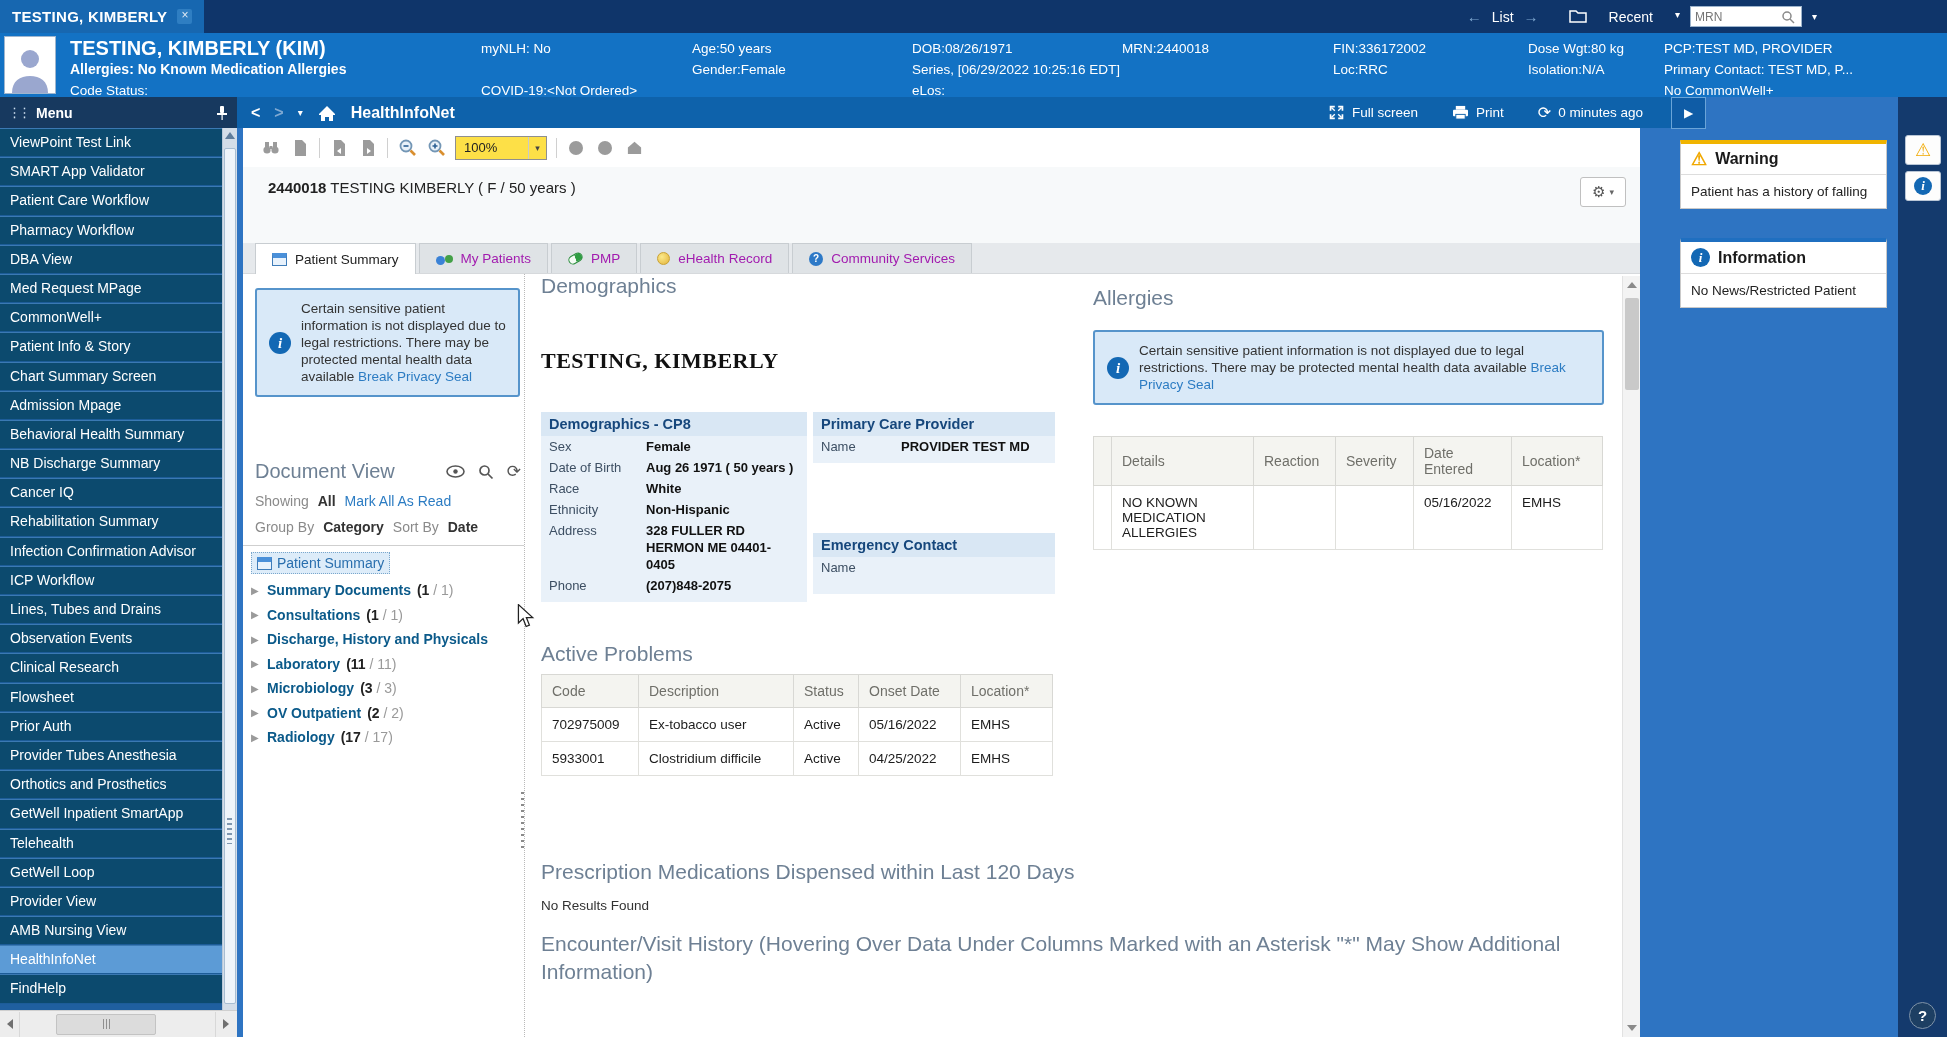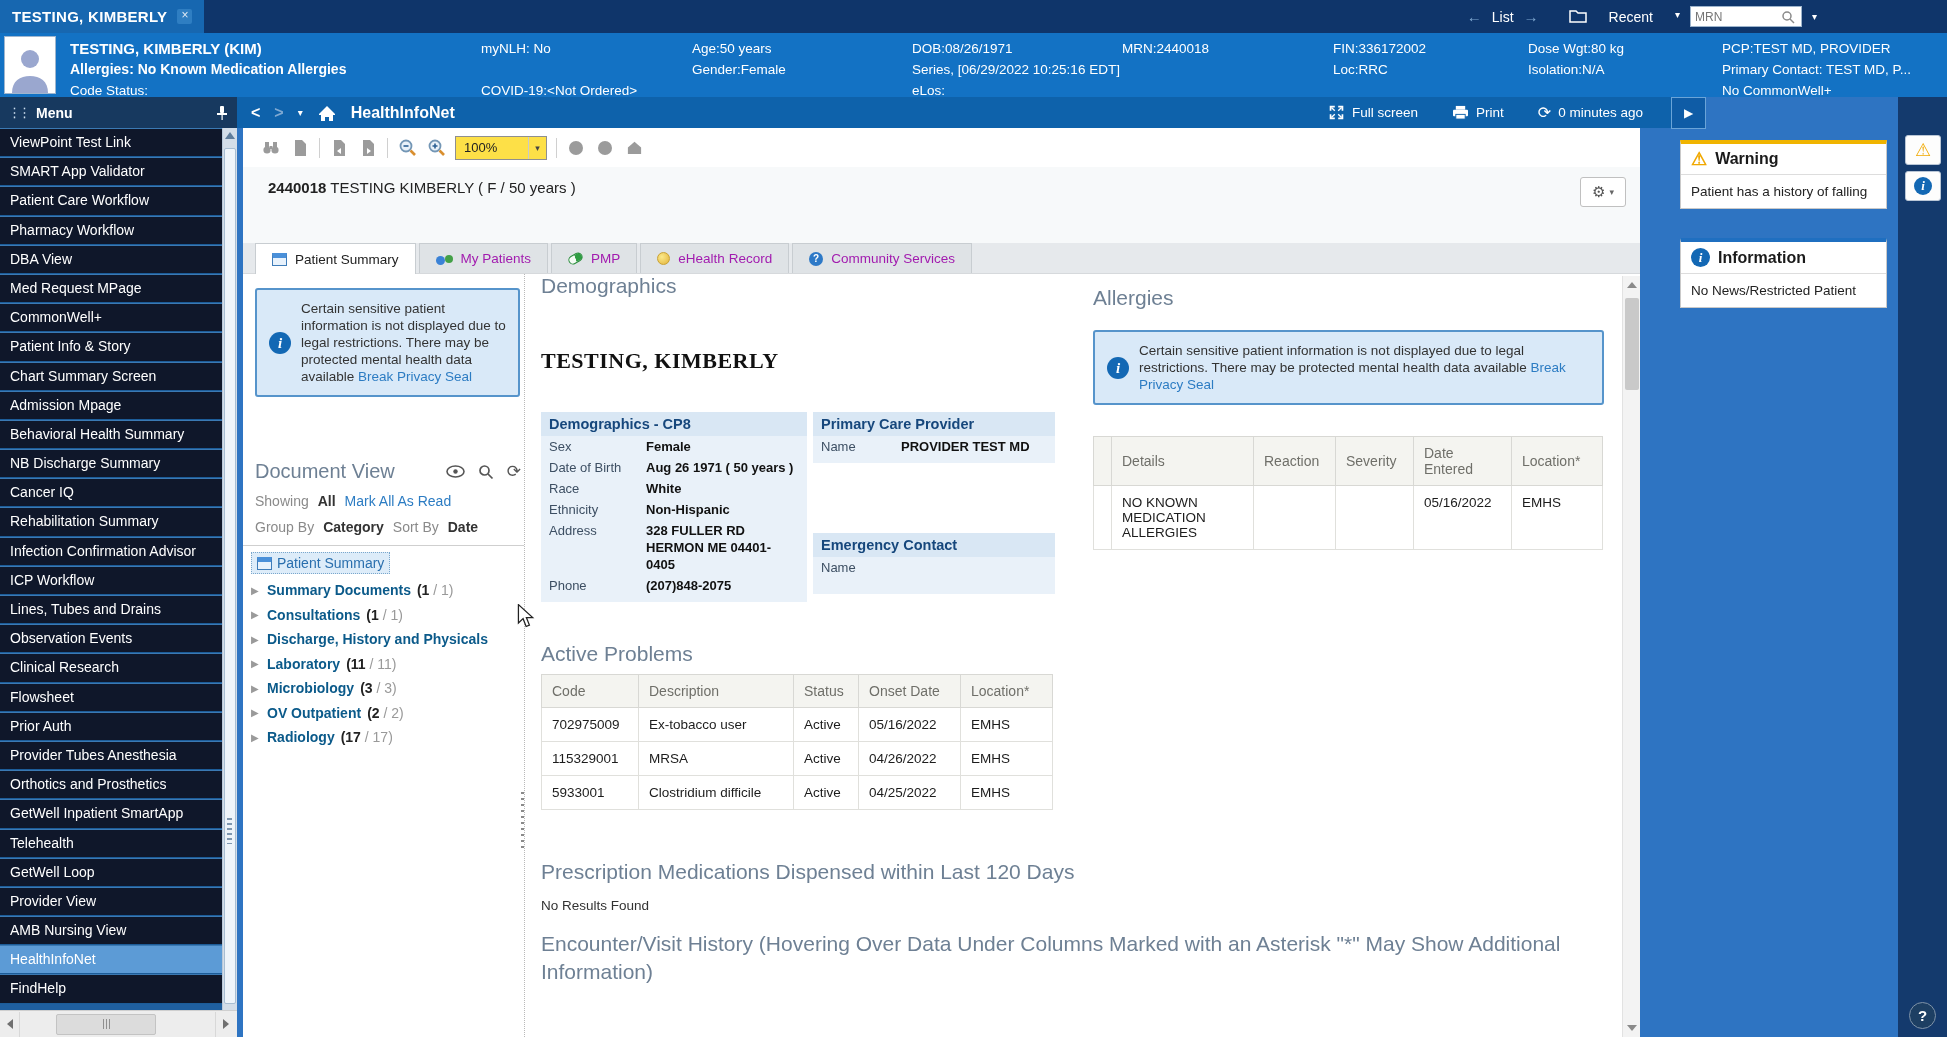--- a/index.html
+++ b/index.html
@@ -19,31 +19,31 @@
 .tb-list{font-size:14px}
 .tb-recent{display:flex;align-items:flex-start;gap:22px;font-size:14px}
 .tb-search{display:flex;align-items:center;background:#fff;border:1px solid #9db4cc;width:112px;height:21px;padding:0 4px}
 .tb-search input{border:0;outline:0;width:86px;font-size:12px;color:#333;font-family:"Liberation Sans",sans-serif}
 .caret{font-size:10px;color:#fff}
 
 
 .banner{position:absolute;left:0;top:33px;width:1947px;height:64px;background:#1372c4;color:#fff}
 .avatar{position:absolute;left:4px;top:3px;width:52px;height:58px;background:#fff;border:1px solid #9fb6cf;display:flex;align-items:flex-end;justify-content:center;overflow:hidden}
 .bcol{position:absolute;top:5px;line-height:21px;font-size:13.5px;white-space:nowrap}
-.bname{font-size:15px;font-weight:bold}
+.bname{font-size:20px;font-weight:bold}
 .ballergy{font-weight:bold;font-size:14px}
 .bspacer{height:21px}
 
 
 .sidebar{position:absolute;left:0;top:97px;width:237px;height:940px;background:#1f5f9f}
 .menuhdr{position:absolute;left:0;top:0;width:237px;height:31px;background:#17395f;color:#fff;display:flex;align-items:center;padding:0 8px;gap:8px}
 .menuhdr .grip{color:#cfe0f0;font-size:13px;letter-spacing:-3px}
 .menuhdr .mtitle{font-weight:bold;font-size:14px;flex:1}
 .side-items{position:absolute;left:0;top:31px;width:222px;bottom:27px;overflow:hidden}
-.side-item{height:29.2px;line-height:29px;padding-left:10px;color:#fff;font-size:14px;background:#0f172a;border-bottom:1px solid #1c5c98;box-shadow:inset 0 1px 0 #3b79b3;white-space:nowrap;overflow:hidden;cursor:pointer}
+.side-item{height:29.2px;line-height:29px;padding-left:10px;color:#fff;font-size:14px;background:#0c4a6e;border-bottom:1px solid #1c5c98;box-shadow:inset 0 1px 0 #3b79b3;white-space:nowrap;overflow:hidden;cursor:pointer}
 .side-item.selected{background:#5c9bd6}
 .svscroll{position:absolute;right:0;top:31px;width:15px;bottom:27px;background:#d3dde8;border-left:1px solid #b9c9da}
 .svs-up{position:absolute;left:2px;top:4px;width:0;height:0;border-left:5px solid transparent;border-right:5px solid transparent;border-bottom:7px solid #5f7d9c}
 .svs-thumb{position:absolute;left:1px;top:20px;width:12px;bottom:6px;background:#eef4fa;border:1px solid #a7bdd2;border-radius:2px}
 .svs-dots{position:absolute;left:4px;top:690px;width:5px;height:26px;background:repeating-linear-gradient(to bottom,#7e97b0 0 2px,transparent 2px 5px)}
 .shscroll{position:absolute;left:0;bottom:0;width:237px;height:27px;background:#ededed;border-top:1px solid #cfcfcf;display:flex;align-items:center}
 .hs-btn{width:20px;height:25px;display:flex;align-items:center;justify-content:center;border-right:1px solid #d8d8d8}
 .tri-l{width:0;height:0;border-top:5px solid transparent;border-bottom:5px solid transparent;border-right:6px solid #707070}
 .tri-r{width:0;height:0;border-top:5px solid transparent;border-bottom:5px solid transparent;border-left:6px solid #707070}
 .hs-thumb{margin-left:36px;width:100px;height:21px;background:#dcdcdc;border:1px solid #c3c3c3;border-radius:2px;display:flex;align-items:center;justify-content:center;gap:2px}
@@ -211,21 +211,21 @@
       <div>MRN:2440018</div>
     </div>
     <div class="bcol" style="left:1333px">
       <div>FIN:336172002</div>
       <div>Loc:RRC</div>
     </div>
     <div class="bcol" style="left:1528px">
       <div>Dose Wgt:80 kg</div>
       <div>Isolation:N/A</div>
     </div>
-    <div class="bcol" style="left:1722px">
+    <div class="bcol" style="left:1664px">
       <div>PCP:TEST MD, PROVIDER</div>
       <div>Primary Contact: TEST MD, P...</div>
       <div>No CommonWell+</div>
     </div>
   </div>
 
   <div class="sidebar">
     <div class="menuhdr">
       <span class="grip">⋮⋮</span>
       <span class="mtitle">Menu</span>
@@ -563,27 +563,20 @@
             </thead>
           <tbody>
             <tr>
                 <td>702975009</td>
                 <td>Ex-tobacco user</td>
                 <td>Active</td>
                 <td>05/16/2022</td>
                 <td>EMHS</td>
               </tr>
               <tr>
-                <td>115329001</td>
-                <td>MRSA</td>
-                <td>Active</td>
-                <td>04/26/2022</td>
-                <td>EMHS</td>
-              </tr>
-              <tr>
                 <td>5933001</td>
                 <td>Clostridium difficile</td>
                 <td>Active</td>
                 <td>04/25/2022</td>
                 <td>EMHS</td>
               </tr>
           </tbody>
         </table>
 
         <h2 class="abs" style="left:298px;top:586px">Prescription Medications Dispensed within Last 120 Days</h2>

